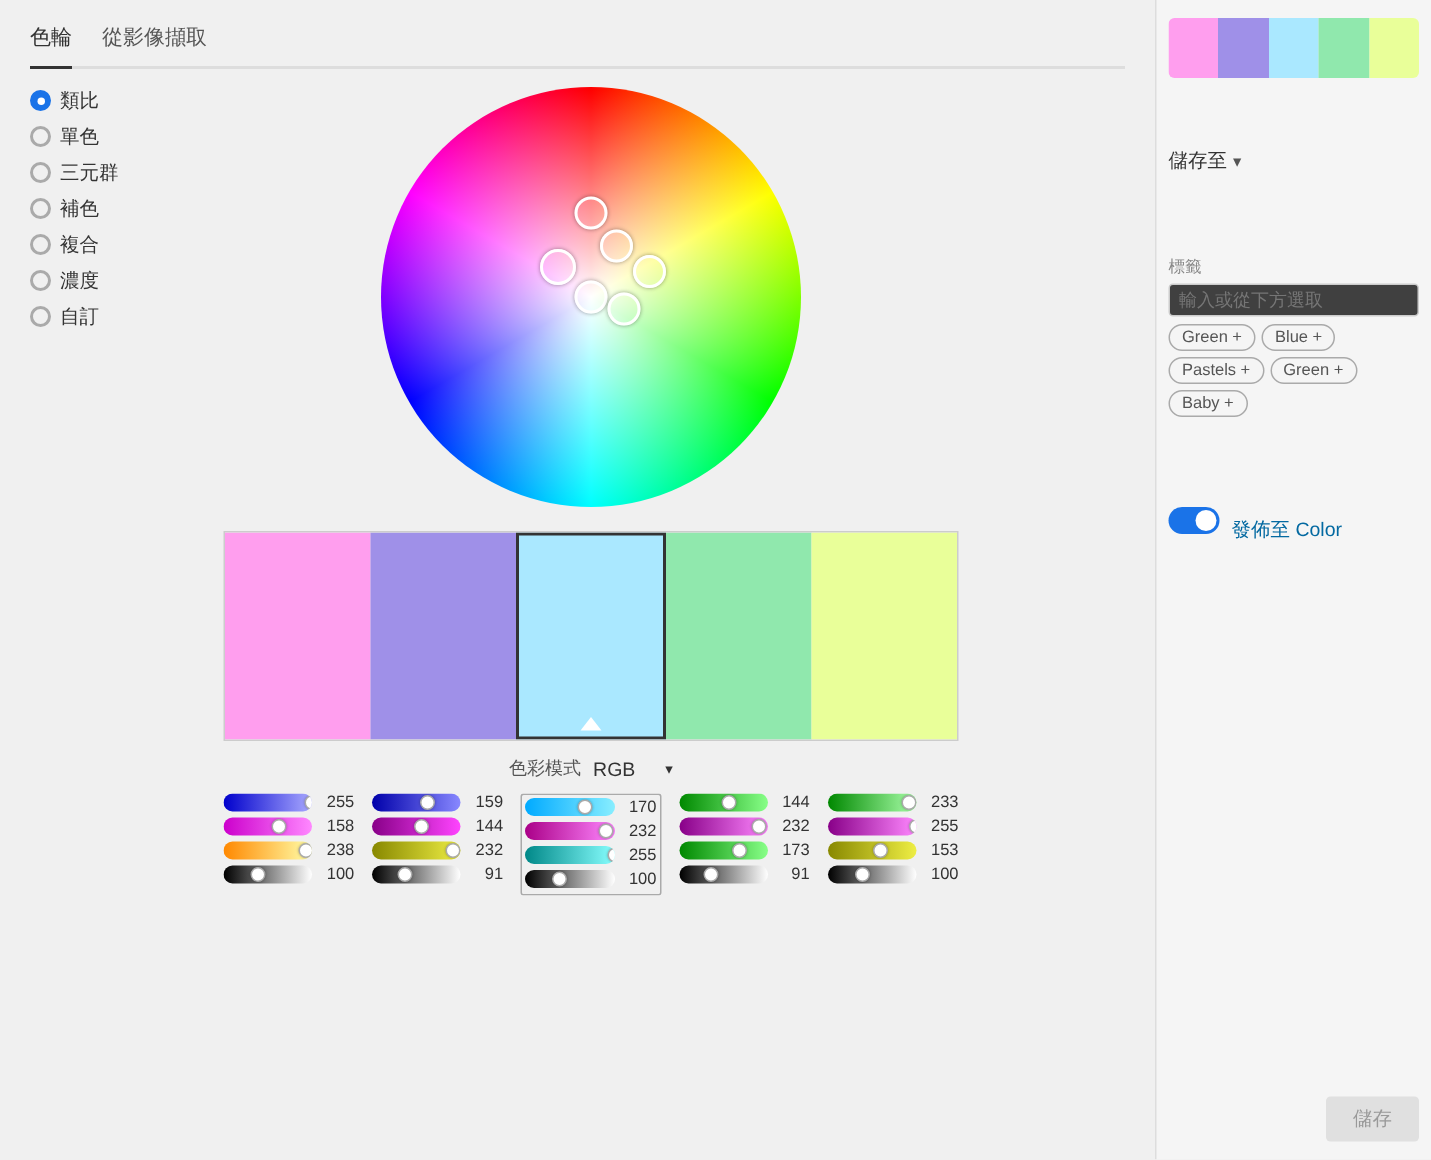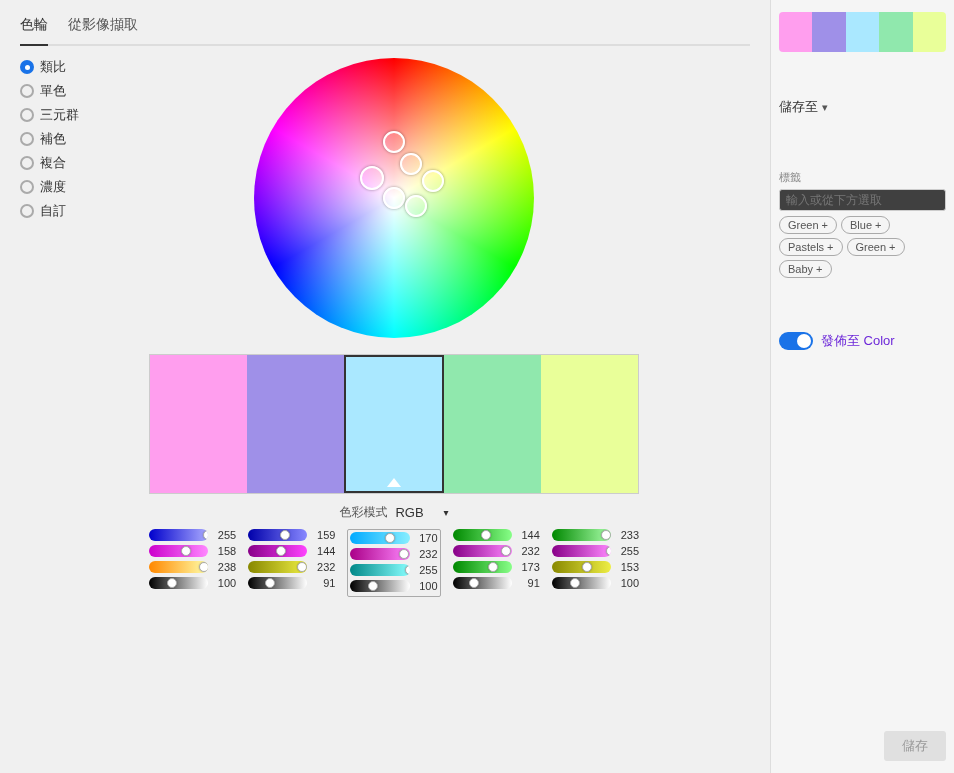--- a/index.html
+++ b/index.html
@@ -329,21 +329,22 @@
       position: absolute;
       top: 2px;
       right: 2px;
       width: 14px;
       height: 14px;
       border-radius: 50%;
       background: white;
     }
     .publish-label {
       font-size: 13px;
-      color: #6d28d9;
+      color: #0369a1;
+      margin-top: 12px;
     }
     .save-btn {
       margin-top: 10px;
       align-self: flex-end;
       padding: 6px 18px;
       background: #e0e0e0;
       border: none;
       border-radius: 3px;
       color: #999;
       font-size: 13px;

